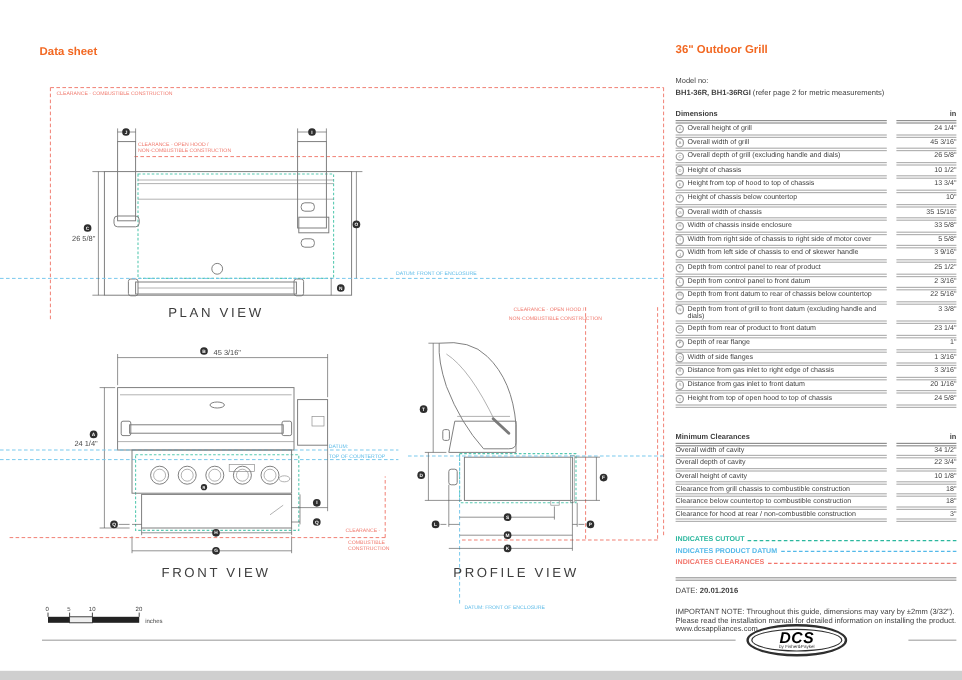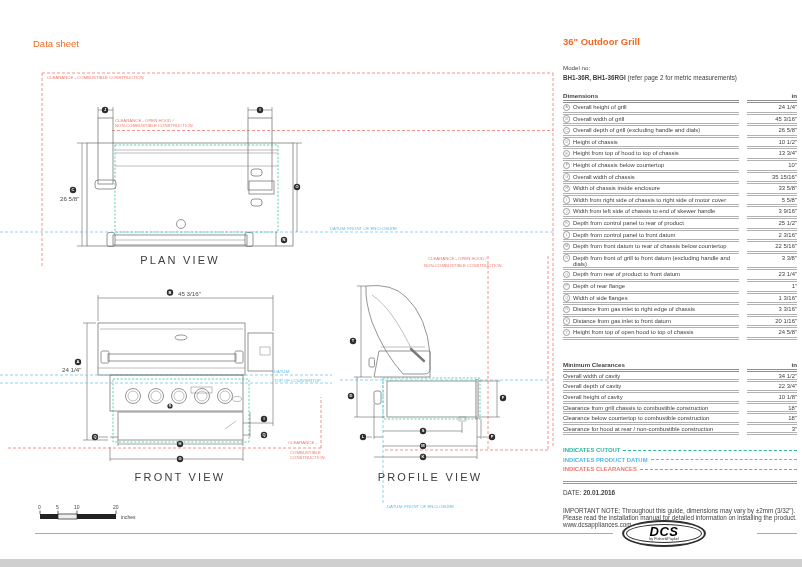--- a/index.html
+++ b/index.html
@@ -1,18 +1,18 @@
 <!DOCTYPE html>
 <html><head>
 <meta charset="utf-8">
 <style>
   html,body{margin:0;padding:0;background:#e8e8e8;}
   .page{position:relative;width:802px;height:567px;background:#ffffff;overflow:hidden;
         font-family:"Liberation Sans",sans-serif;color:#3f3f3f;margin:0 auto;}
-  .title-left{position:absolute;left:33px;top:38px;font-size:9.5px;font-weight:normal;color:#F26822;}
+  .title-left{position:absolute;left:33px;top:38px;font-size:9.5px;font-weight:bold;color:#F26822;}
   .drawing-svg{position:absolute;left:0;top:0;}
 
   
   .ln{stroke:#7a7a7a;stroke-width:0.8;fill:none;}
   .lnthin{stroke:#8a8a8a;stroke-width:0.55;fill:none;}
   .dim{stroke:#5a5a5a;stroke-width:0.55;fill:none;}
   .red-d{stroke:#F07A6E;stroke-width:0.8;fill:none;stroke-dasharray:3 2;}
   .teal-d{stroke:#57C9B1;stroke-width:0.9;fill:none;stroke-dasharray:2.2 1.6;}
   .blue-d{stroke:#73C7EC;stroke-width:0.8;fill:none;stroke-dasharray:3 2;}
   .red-t{fill:#F07A6E;font-size:4.3px;}

